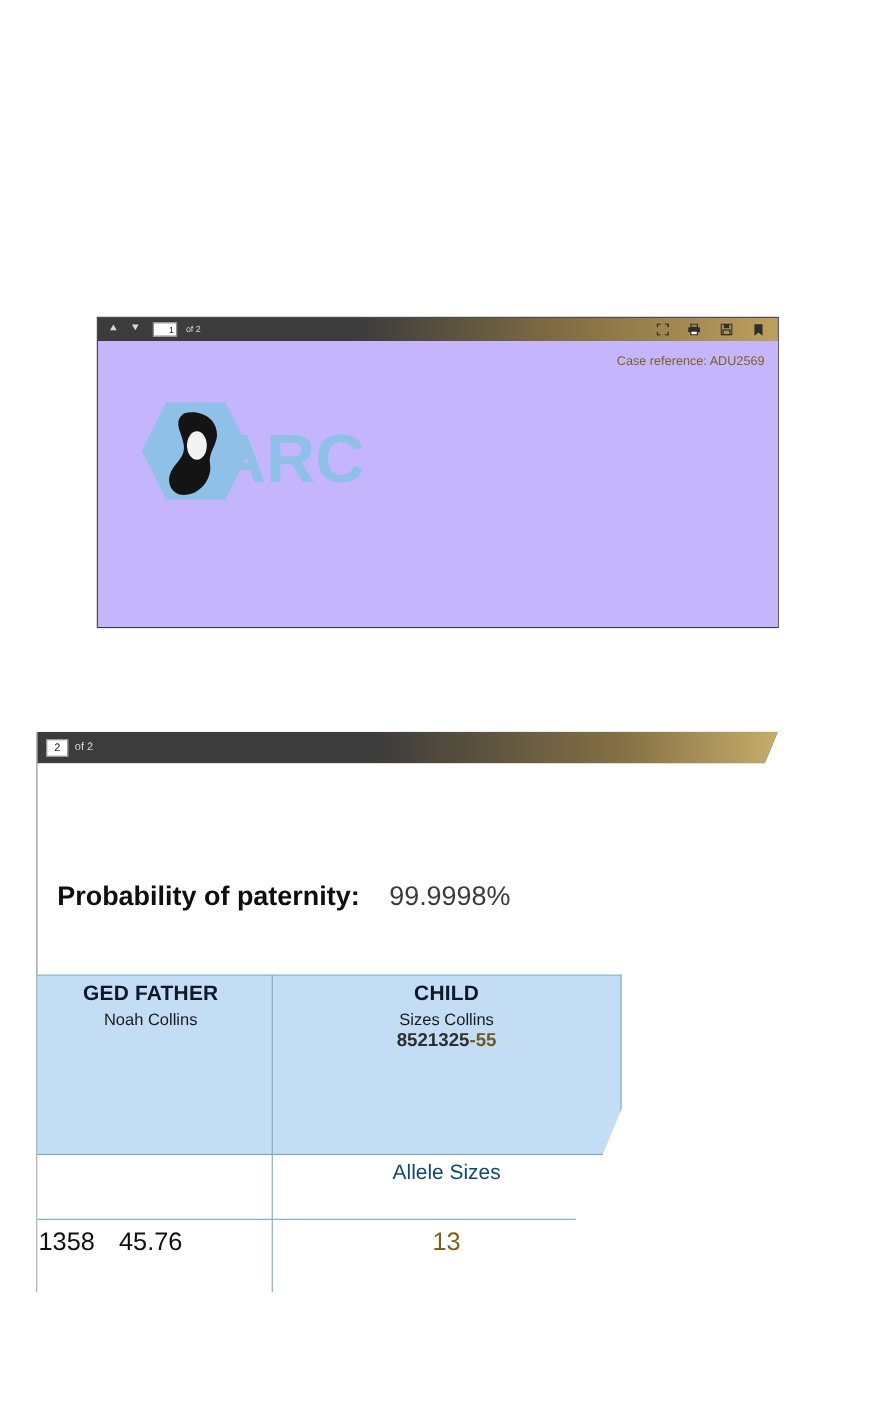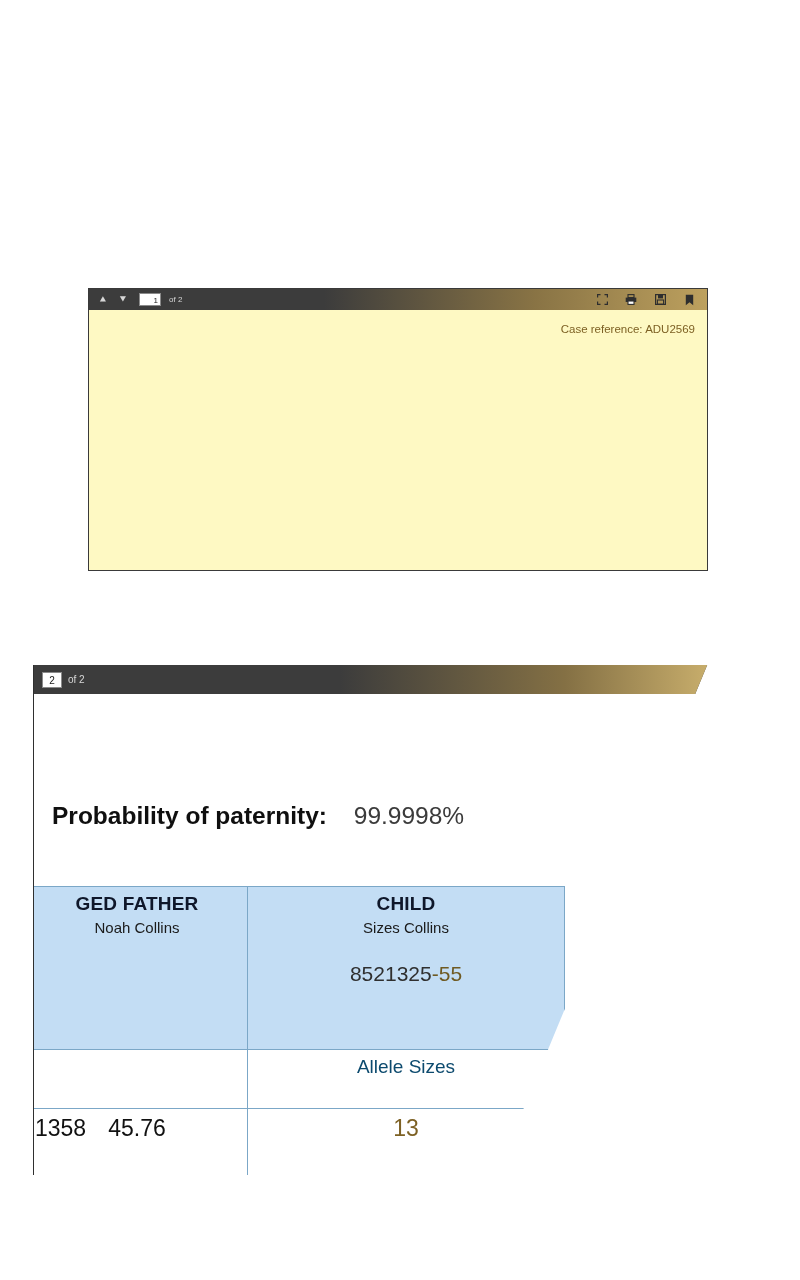--- a/index.html
+++ b/index.html
@@ -89,21 +89,21 @@
     align-items: center;
     gap: 13px;
     z-index: 2;
     padding-right: 4px;
   }
   .tb-right .tb-btn { color: #3a3a3a; }
 
   .doc-page-1 {
     position: relative;
     height: calc(100% - 21px);
-    background: #fef9c3;
+    background: #c4b5fd;
   }
   .case-ref {
     position: absolute;
     right: 12px;
     top: 13px;
     font-size: 11.5px;
     color: #7d6124;
     font-family: "Liberation Sans", sans-serif;
   }
   .logo-wrap {
@@ -220,24 +220,24 @@
     display: block;
     letter-spacing: .2px;
   }
   .hdr-cell .pname {
     font-size: 15px;
     color: #1a1a1a;
     display: block;
     margin-top: 4px;
   }
   .hdr-cell .sample {
-    font-size: 21px;
+    font-size: 17px;
     color: #2f2f2f;
     display: block;
-    margin-top: 26px;
+    font-weight: bold;
   }
   .hdr-cell .sample .suffix { color: #6f5a22; }
   .sub-cell {
     background: #ffffff;
     text-align: center;
     height: 46px;
   }
   .sub-cell .allele-lbl {
     font-size: 19px;
     color: #0c4a6e;
@@ -294,20 +294,31 @@
         <svg width="9" height="12" viewBox="0 0 9 12" aria-hidden="true">
           <path d="M0.8 0.7h7.4v10.6L4.5 8.2 0.8 11.3z" fill="#2e2e2e"></path>
         </svg>
       </button>
     </div>
   </div>
 
   <div class="doc-page-1">
     <div class="case-ref">Case reference: ADU2569</div>
 
+    <div class="logo-wrap">
+      <svg width="260" height="110" viewBox="0 0 260 110" aria-hidden="true">
+
+        <polygon points="42,8 96,8 118,52 96,96 42,96 20,52" fill="#8fc0e8"></polygon>
+
+        <path d="M58 18 C70 14, 86 20, 88 34 C90 46, 80 52, 82 64 C84 78, 72 92, 58 92 C48 92, 42 82, 46 72 C50 62, 60 58, 58 46 C56 34, 48 26, 58 18 Z" fill="#141414"></path>
+        <ellipse cx="70" cy="47" rx="9" ry="13" fill="#f2f2f2"></ellipse>
+
+        <text x="88" y="80" font-family="Liberation Sans, sans-serif" font-size="62" font-weight="bold" fill="#8fc0e8">ARC</text>
+      </svg>
+    </div>
 
   </div>
 </div>
 
 <div id="panel-two">
 
   <div class="pdf-toolbar-2">
     <div class="page-box-2">2</div>
     <span class="page-total-2">of 2</span>
   </div>

